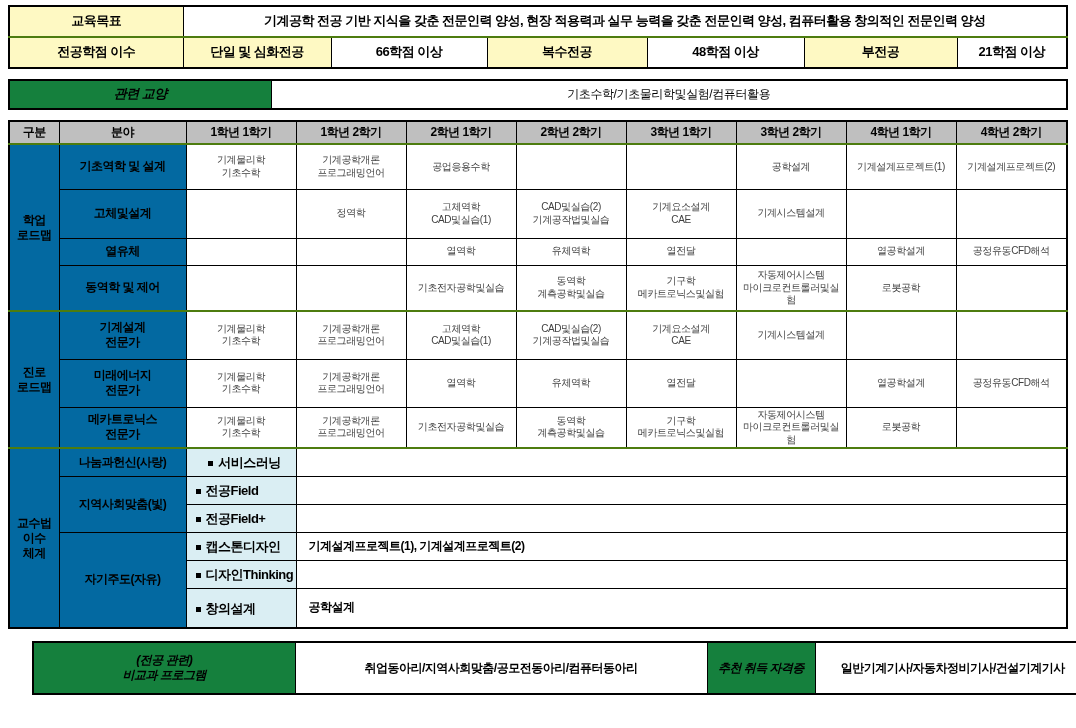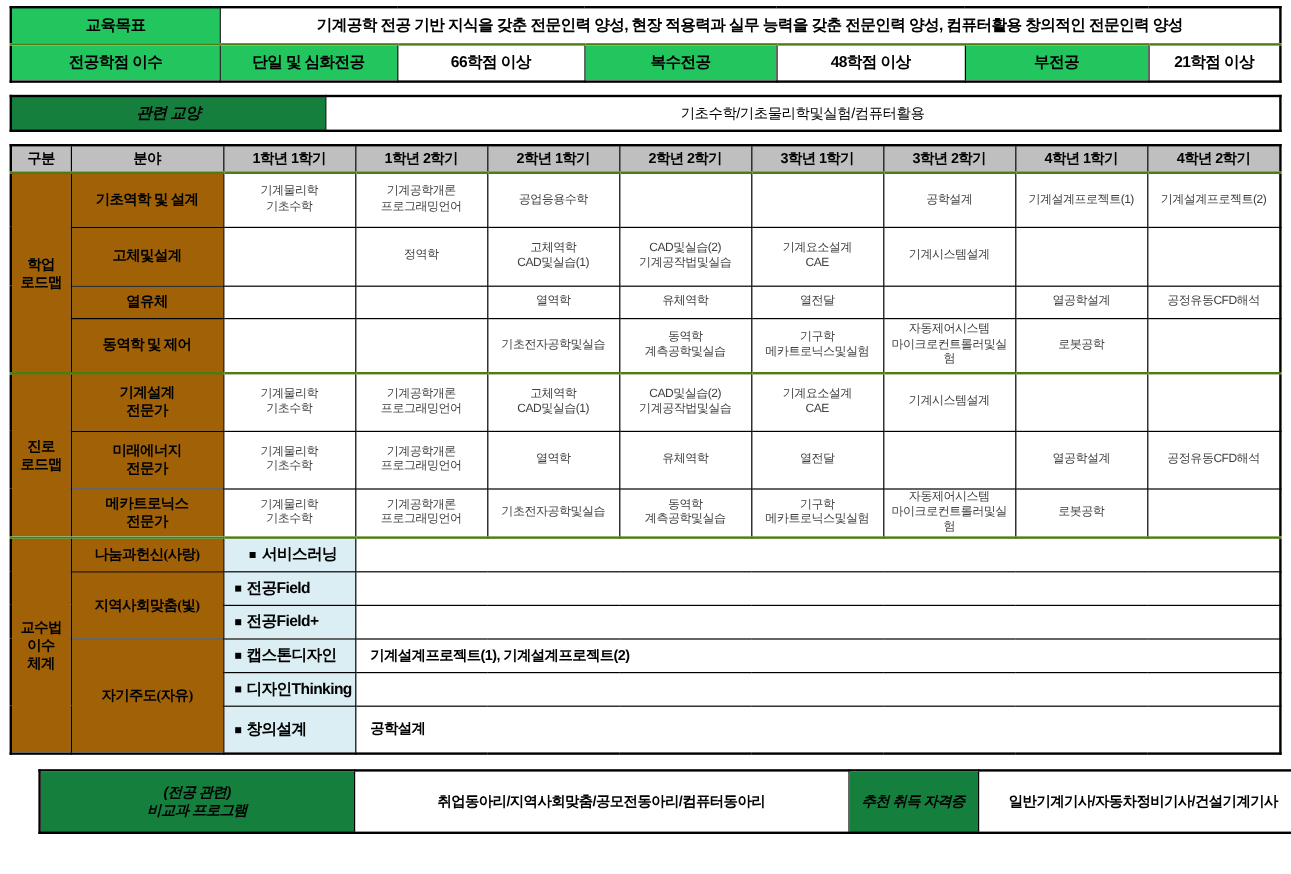--- a/index.html
+++ b/index.html
@@ -6,25 +6,25 @@
   body{width:1076px;height:728px;font-family:"Liberation Sans","DejaVu Sans",sans-serif;color:#000;overflow:hidden;}
   .page{padding:5px 8px 0 8px;}
 
   .title-row{display:flex;align-items:center;margin:3px 0 9px 4px;}
   .title-bullet{width:8px;height:8px;background:#4a4a4a;box-shadow:3px 3px 0 #b4b4b4;margin-right:10px;flex:0 0 auto;}
   .page-title{font-size:18px;font-weight:bold;letter-spacing:-0.5px;margin:0;}
 
   table{border-collapse:collapse;table-layout:fixed;width:1060px;border:2px solid #000;}
   td,th{border:1px solid #000;text-align:center;vertical-align:middle;white-space:pre-line;overflow:hidden;padding:1px 2px;line-height:1.25;}
 
-  .aqua{background:#22c55e;}
+  .aqua{background:#fef9c3;}
   .pale{background:#daeef3;}
   .green{background:#15803d;font-style:italic;}
   .ghead{background:#bfbfbf;}
-  .glabel{background:#a16207;font-family:Liberation Serif, serif;}
+  .glabel{background:#0369a1;}
 
   .lbl{font-weight:bold;font-size:13px;letter-spacing:-0.5px;}
   .lbl-sm{font-weight:bold;font-size:12px;letter-spacing:-0.5px;}
   .course{font-size:10px;color:#404040;letter-spacing:-0.4px;}
   .plain{font-size:12px;letter-spacing:-0.4px;}
   th{font-size:12px;letter-spacing:-0.5px;}
 
   .mt10{margin-top:10px;}
   .mt12{margin-top:12px;margin-left:24px;}
   .thick-top td,.thick-top th{border-top:2px solid #4d7c0f;text-align:center;}

